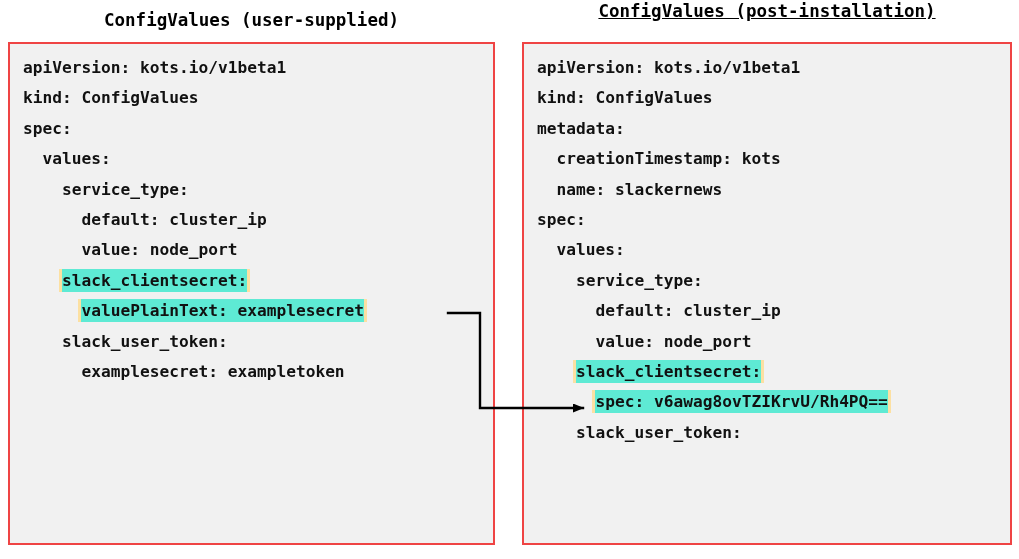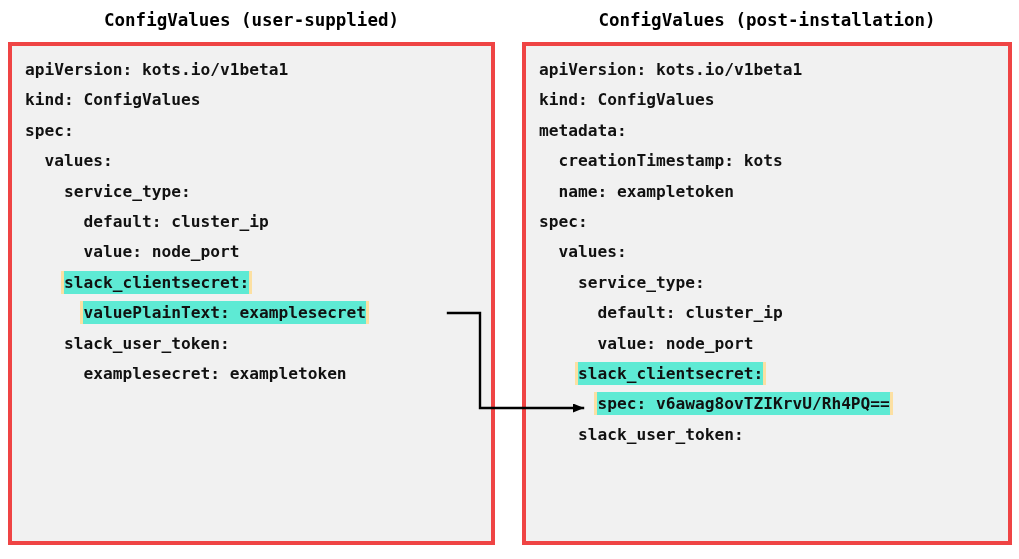--- a/index.html
+++ b/index.html
@@ -30,21 +30,21 @@
     color: #000000;
     letter-spacing: 0px;
     white-space: nowrap;
     text-align: center;
     line-height: 22px;
   }
 
   .panel {
     position: absolute;
     background: #F1F1F1;
-    border: 4px solid #ef4444;
+    border: 2px solid #ef4444;
     box-sizing: border-box;
     overflow: hidden;
   }
 
   .code-body {
     position: absolute;
     left: 13px;
     top: 9px;
     right: 2px;
   }
@@ -97,29 +97,29 @@
         <div class="code-line"><span>    </span><span class="seg">service_type:</span></div>
         <div class="code-line"><span>      </span><span class="seg">default: cluster_ip</span></div>
         <div class="code-line"><span>      </span><span class="seg">value: node_port</span></div>
         <div class="code-line hl"><span>    </span><span class="seg">slack_clientsecret:</span></div>
         <div class="code-line hl"><span>      </span><span class="seg">valuePlainText: examplesecret</span></div>
         <div class="code-line"><span>    </span><span class="seg">slack_user_token:</span></div>
         <div class="code-line"><span>      </span><span class="seg">examplesecret: exampletoken</span></div>
       </div>
   </div>
 
-  <div class="panel-title" style="left:522px; top:9px; width:490px;">ConfigValues (post-installation)</div>
+  <div class="panel-title" style="left:522px; top:0; width:490px;text-decoration:underline;">ConfigValues (post-installation)</div>
 
   <div class="panel" style="left:522px; top:42px; width:490px; height:503px;">
     <div class="code-body" id="right-code">
         <div class="code-line"><span class="seg">apiVersion: kots.io/v1beta1</span></div>
         <div class="code-line"><span class="seg">kind: ConfigValues</span></div>
         <div class="code-line"><span class="seg">metadata:</span></div>
         <div class="code-line"><span>  </span><span class="seg">creationTimestamp: kots</span></div>
-        <div class="code-line"><span>  </span><span class="seg">name: exampletoken</span></div>
+        <div class="code-line"><span>  </span><span class="seg">name: slackernews</span></div>
         <div class="code-line"><span class="seg">spec:</span></div>
         <div class="code-line"><span>  </span><span class="seg">values:</span></div>
         <div class="code-line"><span>    </span><span class="seg">service_type:</span></div>
         <div class="code-line"><span>      </span><span class="seg">default: cluster_ip</span></div>
         <div class="code-line"><span>      </span><span class="seg">value: node_port</span></div>
         <div class="code-line hl"><span>    </span><span class="seg">slack_clientsecret:</span></div>
         <div class="code-line hl"><span>      </span><span class="seg">spec: v6awag8ovTZIKrvU/Rh4PQ==</span></div>
         <div class="code-line"><span>    </span><span class="seg">slack_user_token:</span></div>
       </div>
   </div>

